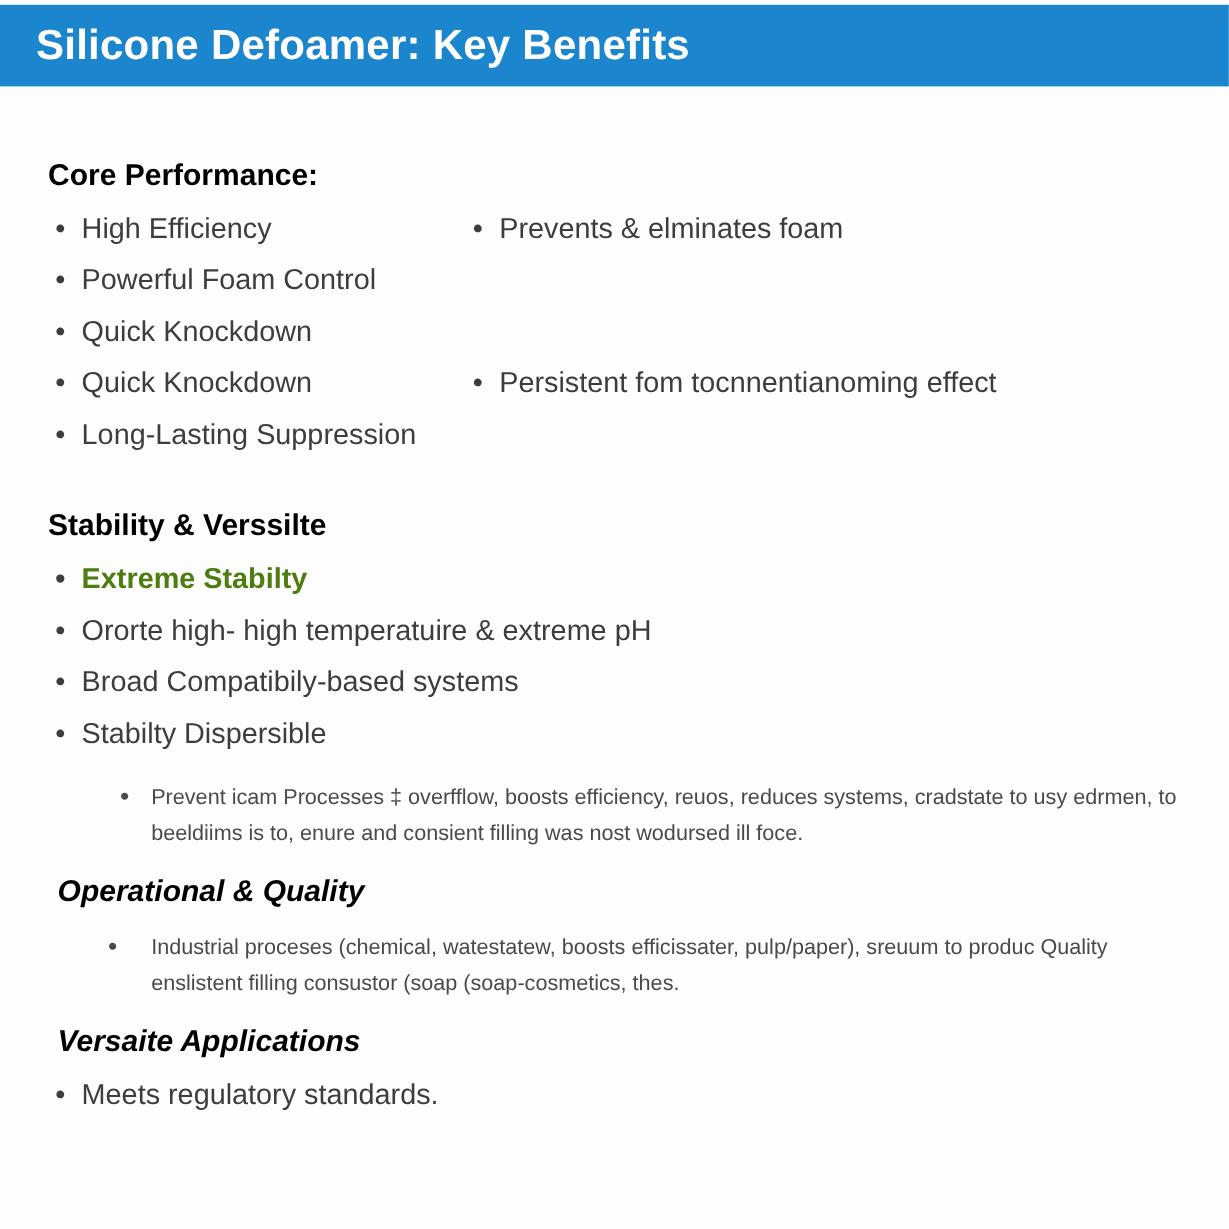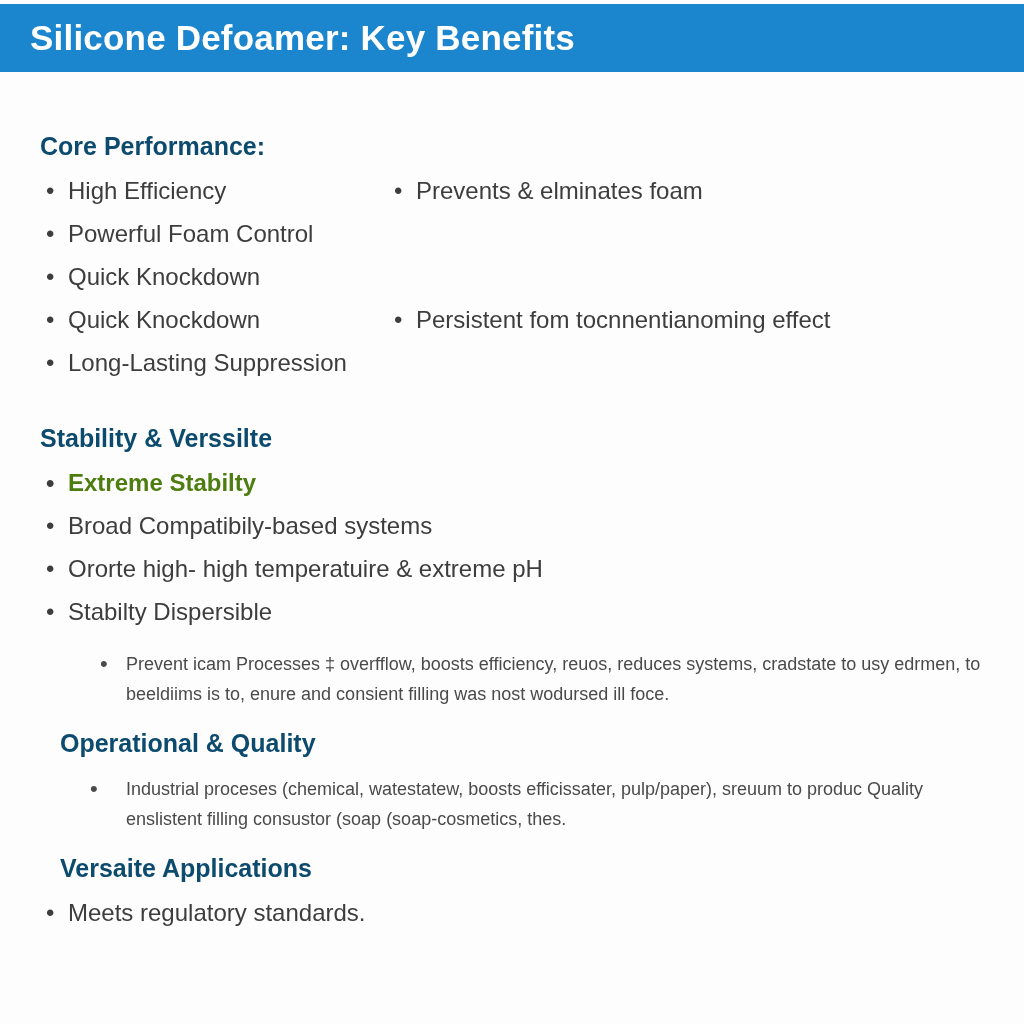--- a/index.html
+++ b/index.html
@@ -46,25 +46,26 @@
     top: 72px;
     left: 0;
     width: 1024px;
     height: 952px;
     padding: 60px 40px 0 40px;
     box-sizing: border-box;
   }
   .section-heading {
     font-size: 25px;
     font-weight: bold;
-    color: #0c4a6e;
+    color: #000000;
     margin: 0 0 8px 0;
   }
   .section-heading.indent-sm {
-    margin-left: 20px;
+    margin-left: 8px;
+    font-style: italic;
   }
   ul.bullets {
     list-style: none;
     margin: 0;
     padding: 0;
   }
   ul.bullets li {
     position: relative;
     font-size: 24px;
     line-height: 43px;
@@ -156,22 +157,22 @@
         </div>
       </div>
     </div>
 
     <div class="spacer-lg"></div>
 
     <div>
       <div class="section-heading">Stability &amp; Verssilte</div>
       <ul class="bullets">
         <li class="bold">Extreme Stabilty</li>
+        <li>Ororte high- high temperatuire &amp; extreme pH</li>
         <li>Broad Compatibily-based systems</li>
-        <li>Ororte high- high temperatuire &amp; extreme pH</li>
         <li>Stabilty Dispersible</li>
       </ul>
       <div class="sub-block">Prevent icam Processes ‡ overfflow, boosts efficiency, reuos, reduces systems, cradstate to usy edrmen, to beeldiims is to, enure and consient filling was nost wodursed ill foce.</div>
     </div>
 
     <div class="spacer-sm"></div>
 
     <div>
       <div class="section-heading indent-sm">Operational &amp; Quality</div>
       <div class="sub-block wide">Industrial proceses (chemical, watestatew, boosts efficissater, pulp/paper), sreuum to produc Quality enslistent filling consustor (soap (soap-cosmetics, thes.</div>

